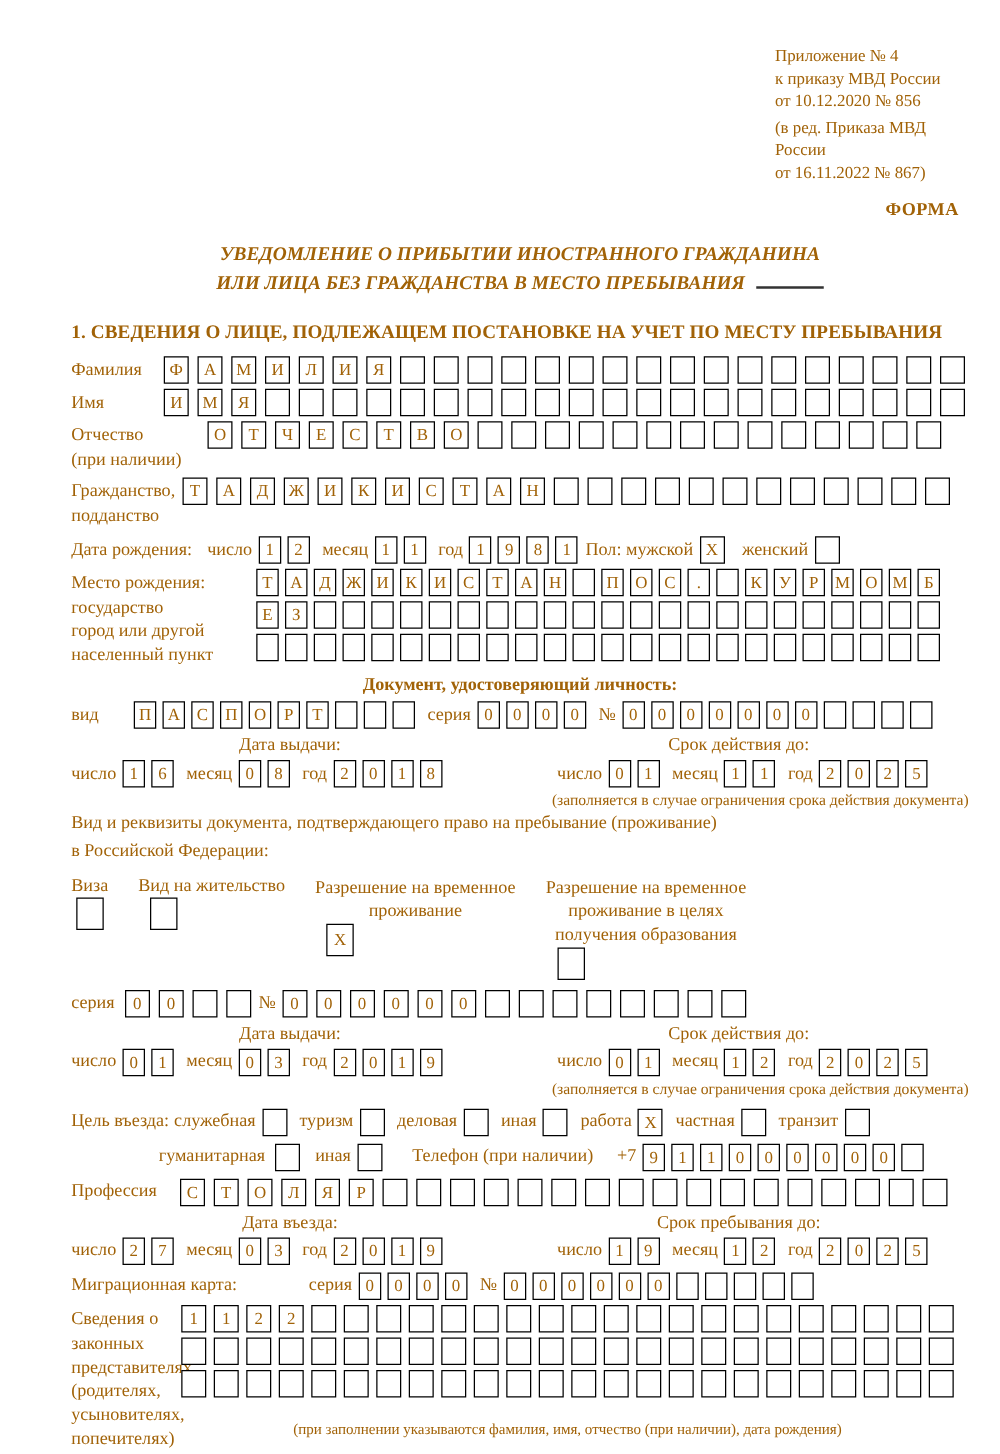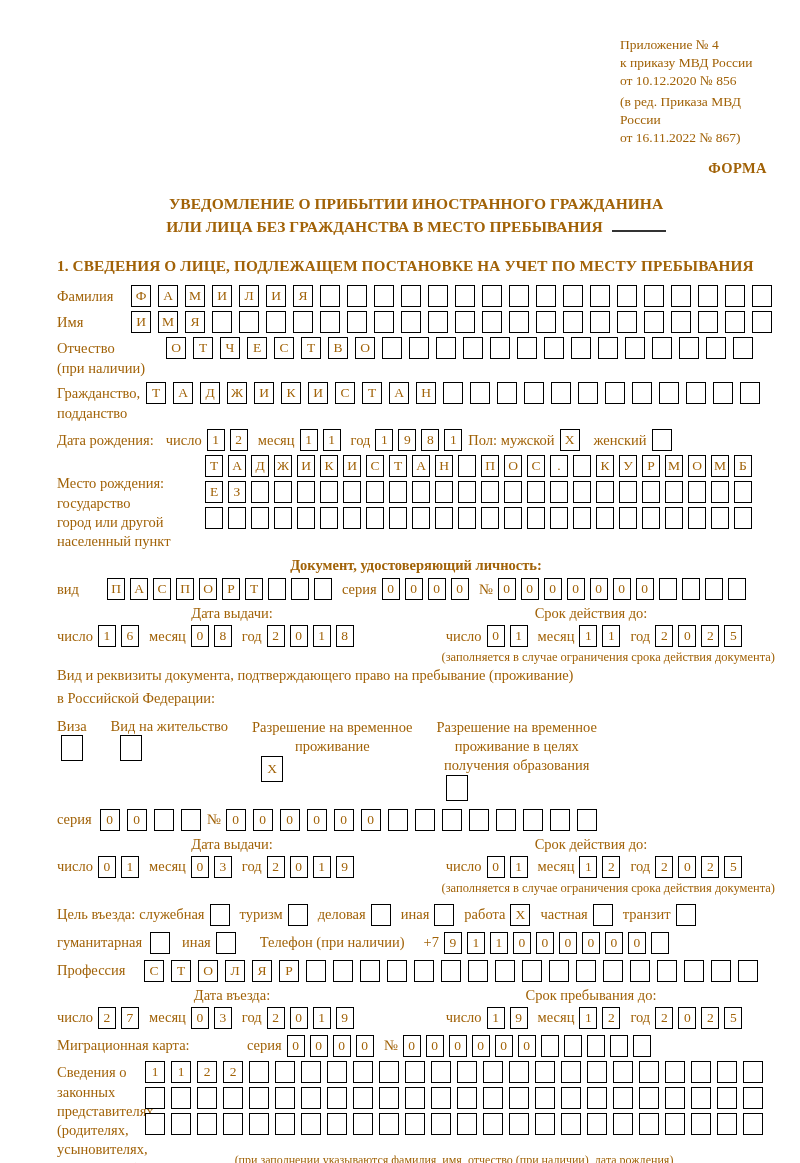--- a/index.html
+++ b/index.html
@@ -6,44 +6,44 @@
   html,body { margin:0; padding:0; background:#fff; }
   .page {
     width:800px; height:1163px; background:#fff; color:#a16207;
     font-family:"Liberation Serif", serif; font-size:14.5px;
     padding:36px 25px 0 57px; position:relative; overflow:hidden;
   }
   
   .hdr { margin-left:563px; font-size:13.5px; line-height:1.32; }
   .hdr .gap { margin-top:4px; }
   .formlbl { font-weight:700; text-align:right; font-size:14.5px; margin-top:13px; padding-right:8px; letter-spacing:.4px; }
-  .title { margin-top:15px; text-align:center; font-weight:700; font-size:15.5px; line-height:1.5; }
+  .title { margin-top:15px; text-align:center; font-weight:700; font-size:15.5px; line-height:1.5;font-style:italic; }
   .uline { display:inline-block; width:54px; height:2px; background:#333; margin-left:9px; }
   .sec { margin-top:19px; font-weight:700; font-size:15.3px; white-space:nowrap; letter-spacing:.1px; }
   
   .frow { display:flex; align-items:center; margin-top:4px; }
   .mt6 { margin-top:6px; } .mt8 { margin-top:8px; } .mt10 { margin-top:10px; }
   .cells { display:flex; gap:7px; }
   .cells.g6 { gap:6px; }
   .cells.sm { gap:5px; }
   .cell {
     flex:none; width:20px; height:22px; border:1.5px solid #000; background:#fff;
     display:flex; align-items:center; justify-content:center; font-size:13.5px;
   }
   .sm .cell { width:18px; }
   .cbig .cell { width:22px; height:26px; }
   .lbl { flex:none; }
-  .w74 { width:74px; } .w89 { width:89px; } .w109 { width:109px; } .w148 { width:148px;margin-top:17px; }
+  .w74 { width:74px; } .w89 { width:89px; } .w109 { width:109px; } .w148 { width:148px; }
   .stackrow { display:flex; align-items:flex-start; margin-top:4px; }
   .stack { flex:none; line-height:19px; }
   .stack .first { line-height:22px; }
   .grows { display:flex; flex-direction:column; gap:4px; }
   .dlab { margin:0 5px 0 10px; flex:none; }
   .ml0 { margin-left:0; } .ml6 { margin-left:6px; } .ml12 { margin-left:12px; }
-  .ml14 { margin-left:14px; } .ml24 { margin-left:24px; } .ml40 { margin-left:40px; } .ml70 { }
+  .ml14 { margin-left:14px; } .ml24 { margin-left:24px; } .ml40 { margin-left:40px; } .ml70 { margin-left:70px; }
   .dochead { margin-top:6px; text-align:center; font-weight:700; }
   .dhead { display:flex; margin-top:5px; }
   .dhead .h1 { width:350px; text-align:center; }
   .dhead .h2 { flex:1; text-align:center; }
   .daterow { display:flex; align-items:center; margin-top:3px; }
   .dgroup { display:flex; align-items:center; }
   .dgroup + .dgroup { margin-left:92px; }
   .note { text-align:right; font-size:12.5px; margin-top:3px; }
   .para { margin-top:0; line-height:1.4; }
   .cbrow { display:flex; align-items:flex-start; margin-top:7px; }

